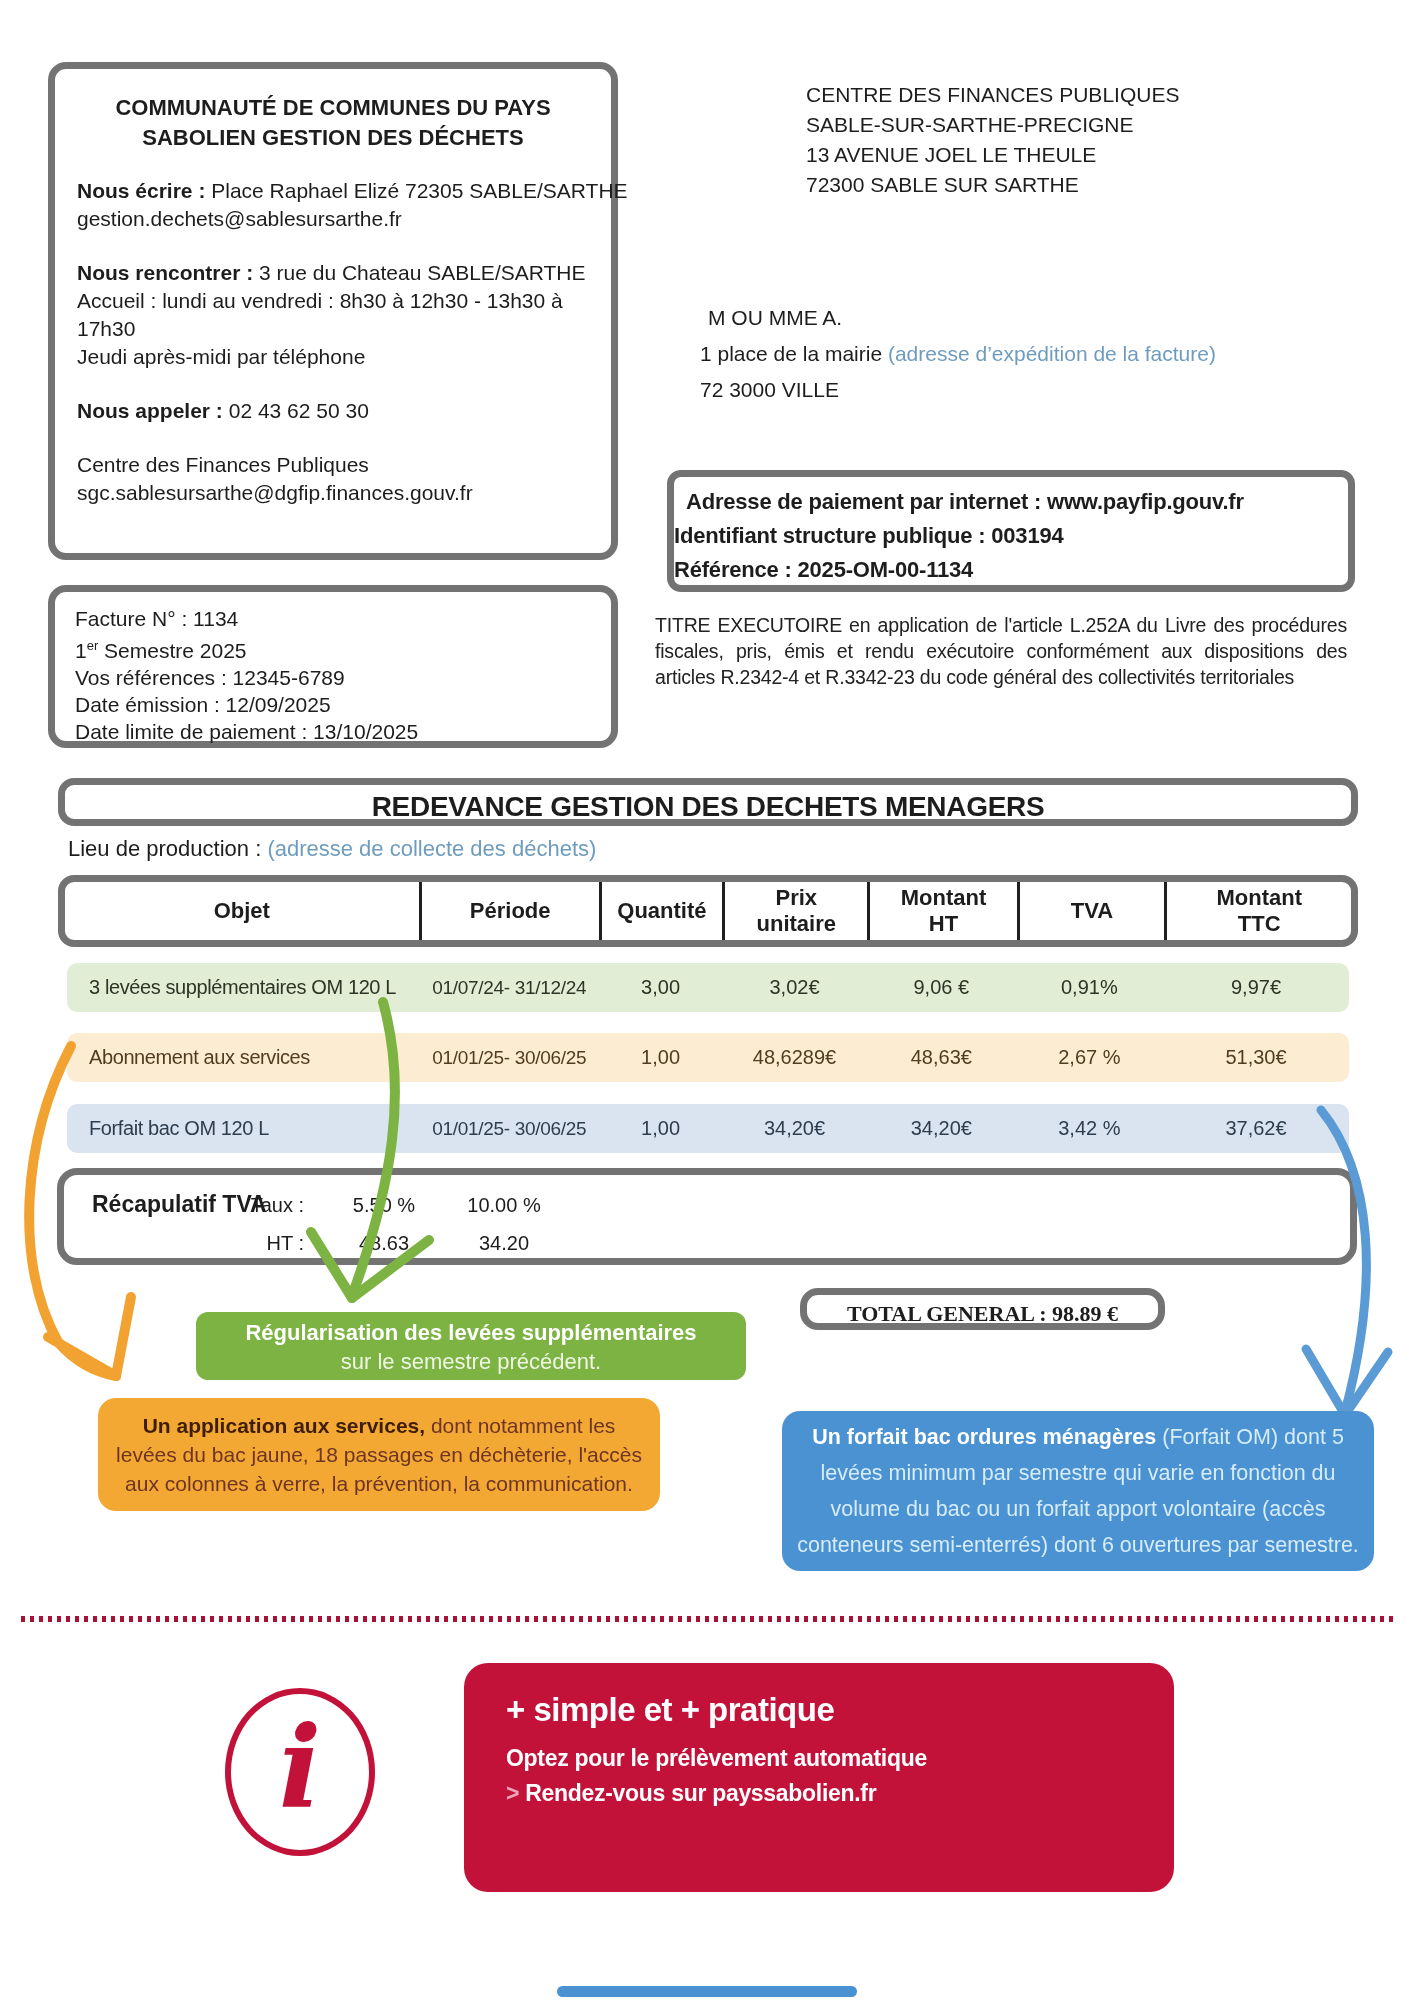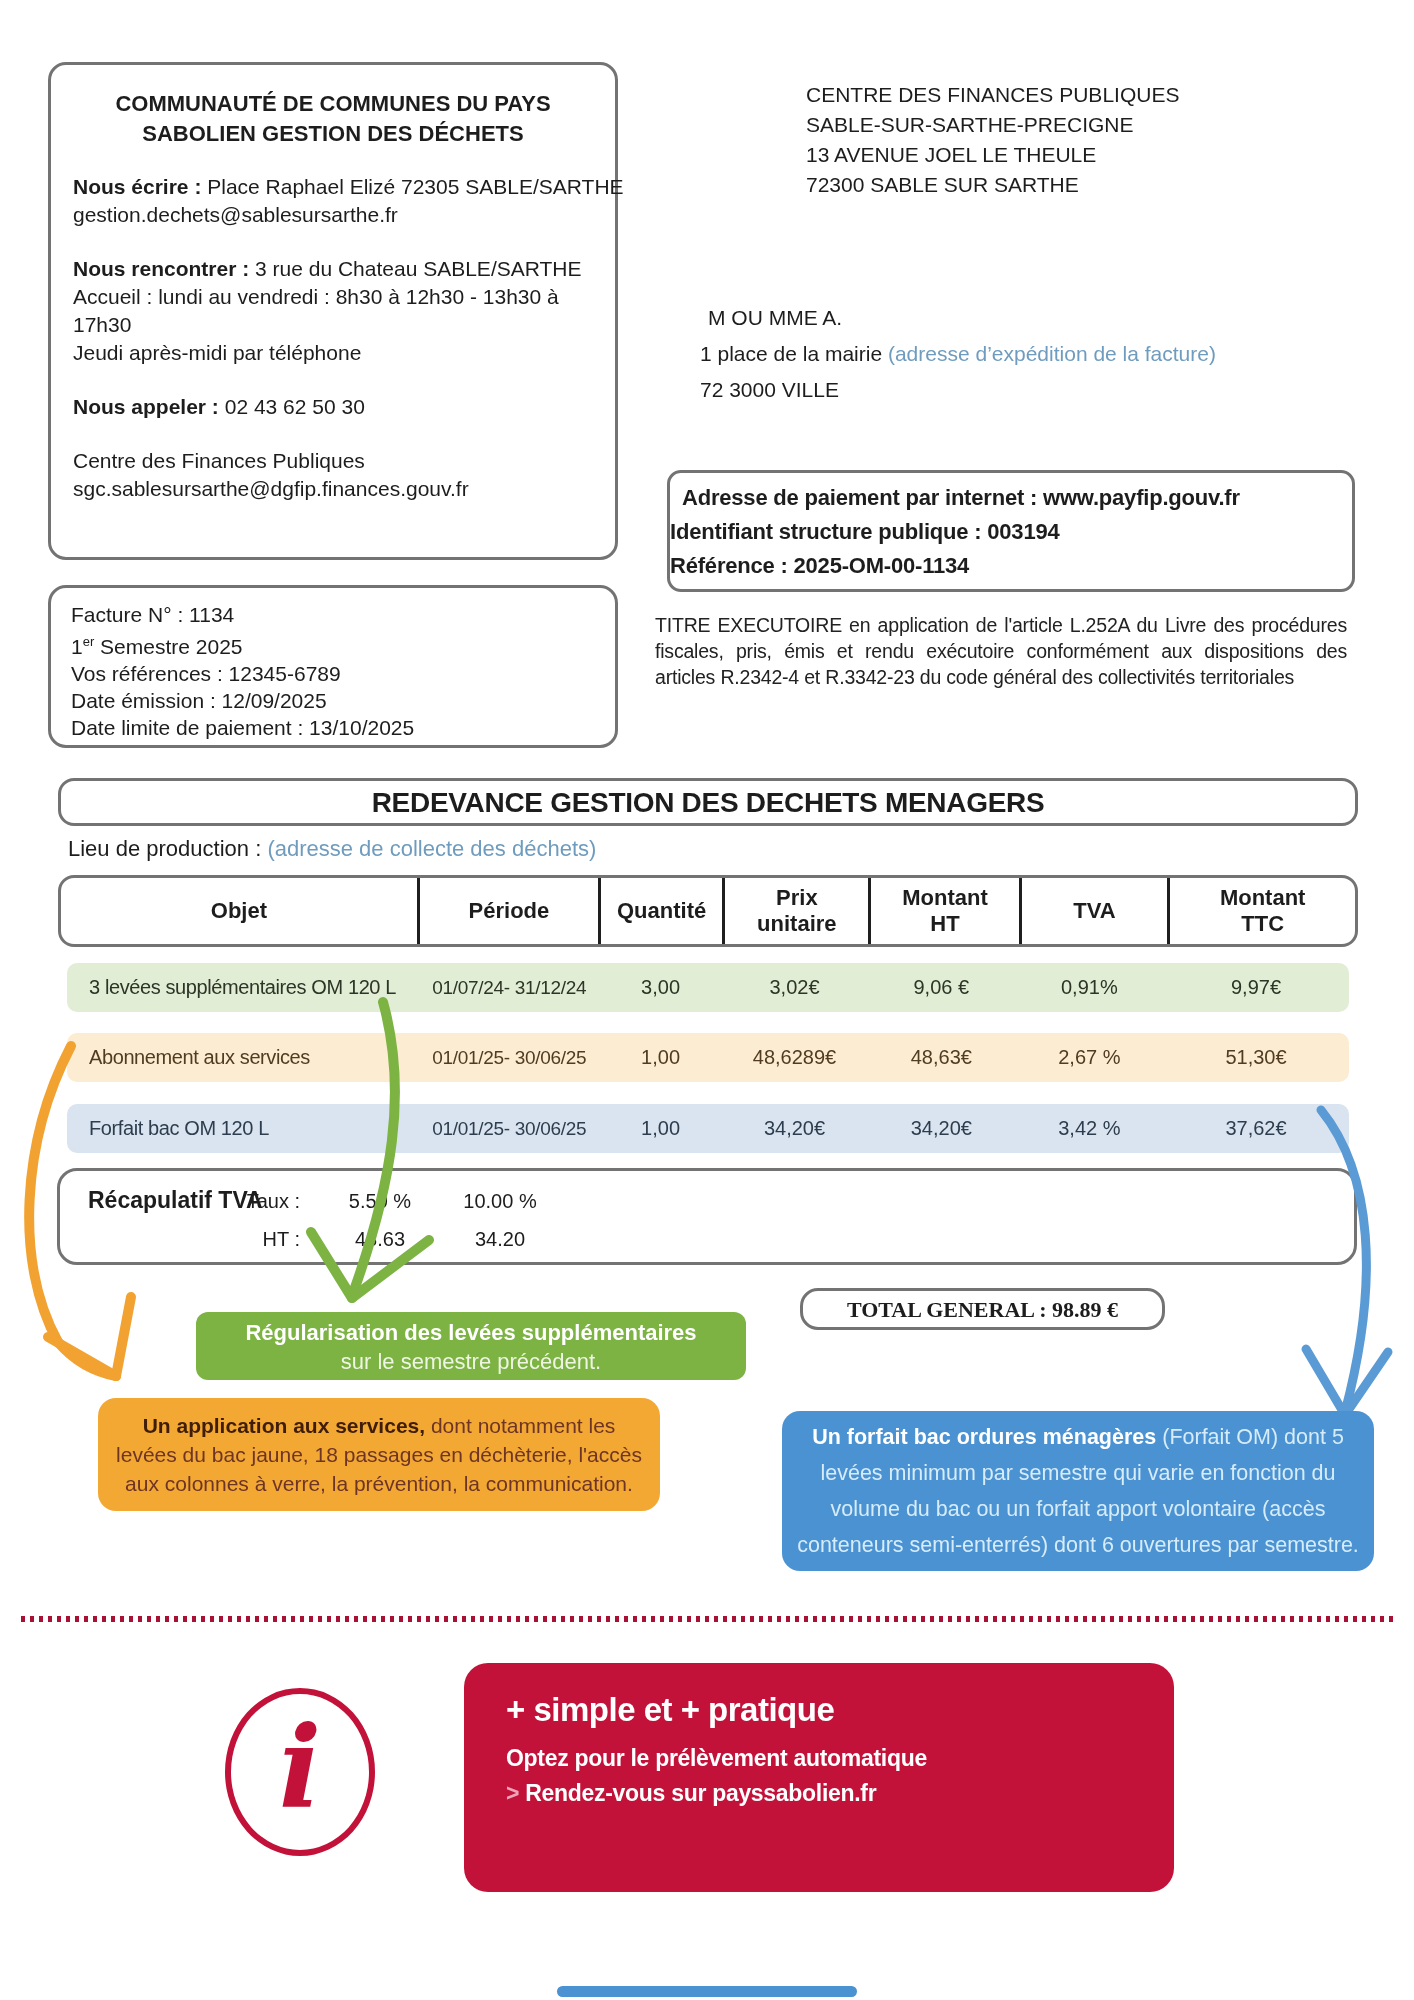--- a/index.html
+++ b/index.html
@@ -1,19 +1,19 @@
 <!DOCTYPE html>
 <html><head>
 <meta charset="utf-8">
 <style>
   html,body{margin:0;padding:0;background:#fff;}
   #page{position:relative;width:1414px;height:2000px;background:#ffffff;overflow:hidden;
         font-family:"Liberation Sans","DejaVu Sans",sans-serif;color:#1d1d1d;}
   .abs{position:absolute;}
-  .bordered{border:3px solid #737373;border-radius:18px;box-sizing:border-box;background:#fff;}
+  .bordered{border:7px solid #737373;border-radius:18px;box-sizing:border-box;background:#fff;}
 
   
   .org-box{left:48px;top:62px;width:570px;height:498px;padding:24px 22px 0 22px;font-size:21px;line-height:28px;}
   .org-title{text-align:center;font-weight:bold;font-size:22px;line-height:30px;margin-bottom:24px;}
   .grp{margin-bottom:26px;}
   .nowrap{white-space:nowrap;}
 
   
   .invoice-box{left:48px;top:585px;width:570px;height:163px;padding:13px 20px;font-size:21px;line-height:27px;}
   sup{font-size:13px;}

